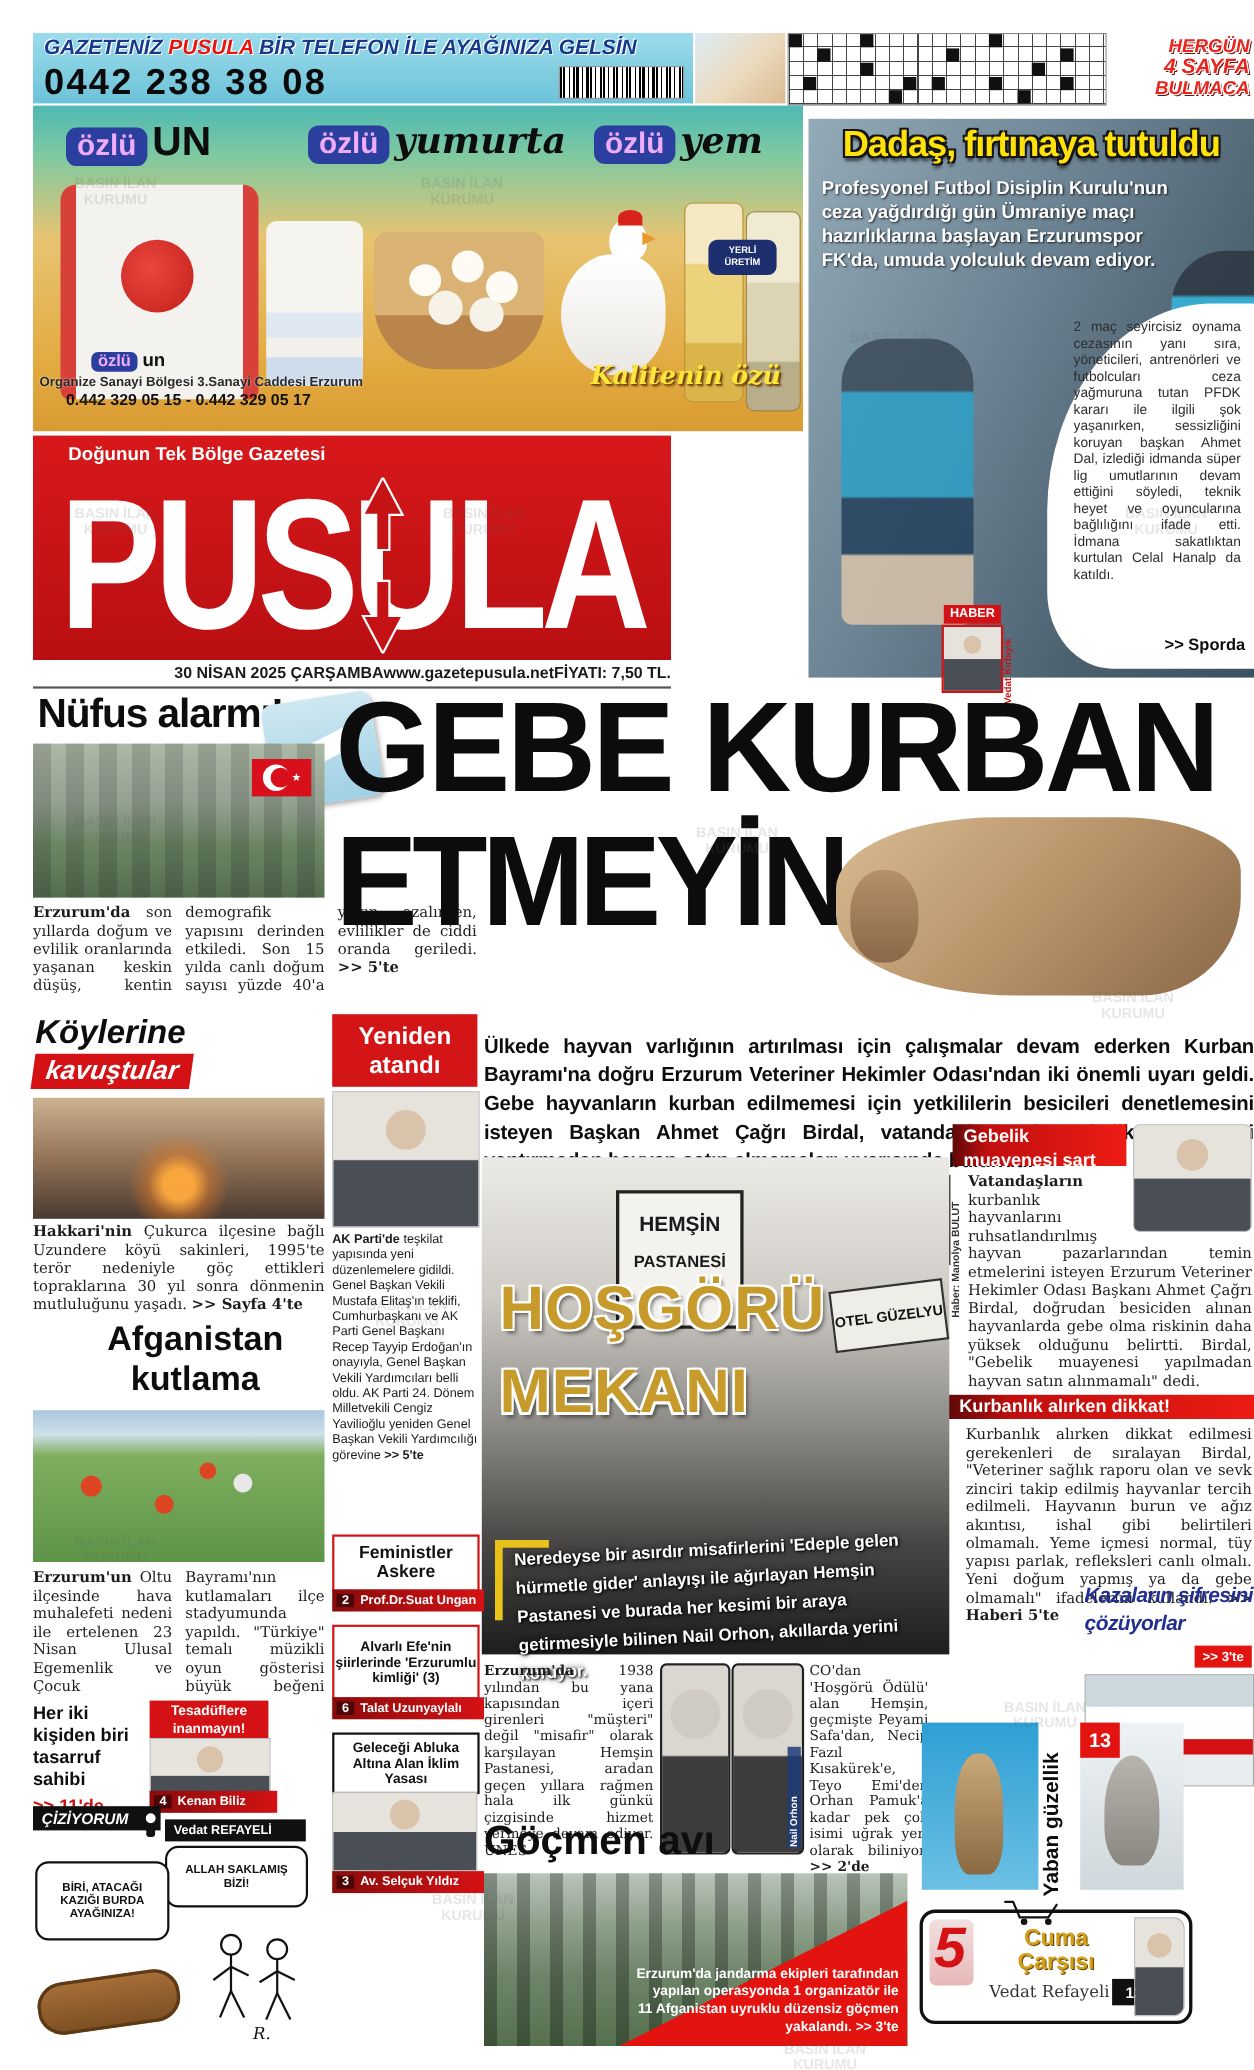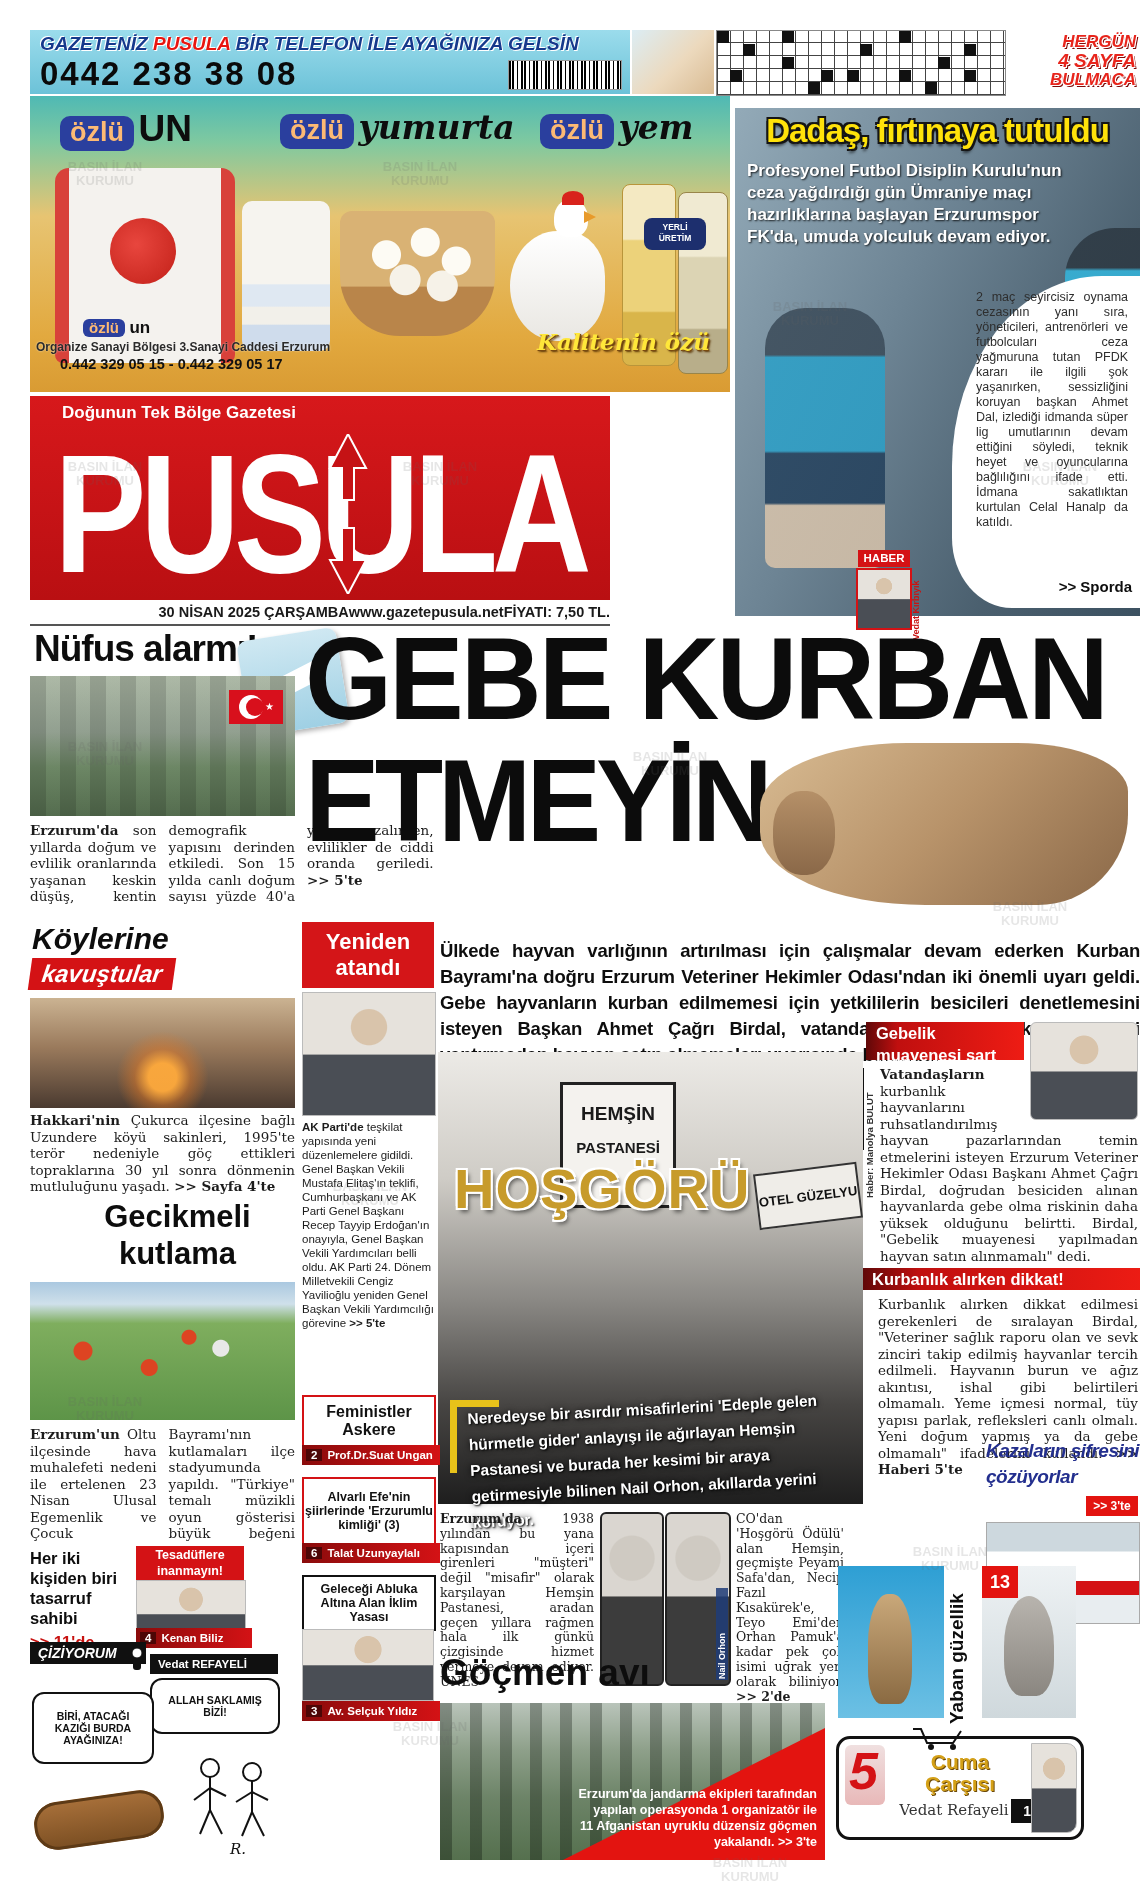--- a/index.html
+++ b/index.html
@@ -22,21 +22,21 @@
     background-image:repeating-linear-gradient(0deg,#444 0 1px,transparent 1px 13px),
                      repeating-linear-gradient(90deg,#444 0 1px,transparent 1px 13px);}
   .xw-cells{width:12px;height:12px;background:#111;
     box-shadow:26px 13px #111,65px 0 #111,65px 26px #111,104px 39px #111,143px 13px #111,
                182px 0 #111,182px 39px #111,221px 26px #111,247px 13px #111,13px 39px #111,
                91px 51px #111,208px 51px #111,247px 39px #111,130px 39px #111;}
   .promo{color:#e8251c;font-weight:900;font-style:italic;text-align:right;line-height:19px;
          text-shadow:-1px -1px 0 #fff,1px -1px 0 #fff,-1px 1px 0 #fff,1px 1px 0 #fff,2px 2px 0 #7d0b08;}
   
   .adblock{background:linear-gradient(180deg,#4fb9b4 0px,#7fc9a0 46px,#e7c472 120px,#e2a93f 240px,#d99b33 100%);}
-  .ozlubox{display:inline-block;background:#2a3f9e;color:#fdba74;font-weight:900;font-size:27px;
+  .ozlubox{display:inline-block;background:#2a3f9e;color:#f0abfc;font-weight:900;font-size:27px;
            padding:1px 10px 3px;border-radius:10px;}
   .adword{font-weight:900;font-size:37px;color:#0d0d0d;}
   .adscript{font-family:"DejaVu Serif",serif;font-style:italic;font-weight:700;font-size:33px;color:#0d0d0d;}
   .badge{background:#1d2f6e;border-radius:8px;color:#fff;font-weight:700;font-size:8.5px;
          text-align:center;line-height:11px;padding-top:4px;}
   .tagline{color:#ffe73a;font-family:"DejaVu Serif",serif;font-style:italic;font-weight:700;font-size:23px;
            text-shadow:1px 1px 0 #7a4a10,2px 2px 2px #5a3608;}
   .addr1{font-weight:700;font-size:12px;color:#2a2a2a;text-shadow:0 0 2px rgba(255,255,255,.7);}
   .addr2{font-weight:900;font-size:14.5px;color:#111;}
   
@@ -253,39 +253,40 @@
     <span class="jump">&gt;&gt; Haberi 5'te</span>
   </div>
 
   <div class="abs" style="left:438px;top:1052px;width:425px;height:452px;background:linear-gradient(180deg,#eceae6 0%,#cfccc6 28%,#8a8884 55%,#474543 78%,#1e1e1e 100%);">
     <div class="abs" style="left:122px;top:30px;width:110px;height:120px;background:#f4f2ee;border:3px solid #222;text-align:center;font-weight:900;color:#1a1a1a;">
       <div style="font-size:19px;margin-top:18px;">HEMŞİN</div>
       <div style="font-size:15px;margin-top:14px;">PASTANESİ</div>
     </div>
     <div class="abs" style="left:318px;top:116px;width:100px;height:52px;background:#efede8;border:2px solid #333;transform:rotate(-7deg);display:flex;align-items:center;justify-content:center;font-weight:900;font-size:13px;text-align:center;">OTEL GÜZELYU</div>
     <div class="abs gold" style="left:16px;top:104px;">HOŞGÖRÜ</div>
+    <div class="abs gold" style="left:16px;top:180px;">MEKANI</div>
     <div class="abs" style="left:12px;top:348px;width:42px;height:66px;border-left:7px solid #e8c21a;border-top:7px solid #e8c21a;"></div>
     <div class="abs capwhite" style="left:32px;top:344px;width:386px;">Neredeyse bir asırdır misafirlerini 'Edeple gelen hürmetle gider' anlayışı ile ağırlayan Hemşin Pastanesi ve burada her kesimi bir araya getirmesiyle bilinen Nail Orhon, akıllarda yerini koruyor.</div>
   </div>
   <div class="abs bodytxt serif" style="left:440px;top:1512px;width:154px;height:145px;font-size:12.5px;line-height:14.8px;">
     <span class="leadin">Erzurum'da </span>
     <span>1938 yılından bu yana kapısından içeri girenleri "müşteri" değil "misafir" olarak karşılayan Hemşin Pastanesi, aradan geçen yıllara rağmen hala ilk günkü çizgisinde hizmet vermeye devam ediyor. UNES-</span>
   </div>
   <div class="abs bwportrait" style="left:600px;top:1512px;width:60px;height:170px;"></div>
   <div class="abs bwportrait" style="left:665px;top:1512px;width:62px;height:170px;">
     <div class="vtext abs" style="right:1px;bottom:4px;height:90px;font-size:9px;color:#fff;background:rgba(30,60,120,.85);padding:1px;">Nail Orhon</div>
   </div>
   <div class="abs bodytxt serif" style="left:736px;top:1512px;width:108px;height:178px;font-size:12.5px;line-height:14.8px;">
     <span>CO'dan 'Hoşgörü Ödülü' alan Hemşin, geçmişte Peyami Safa'dan, Necip Fazıl Kısakürek'e, Teyo Emi'den Orhan Pamuk'a kadar pek çok isimi uğrak yeri olarak biliniyor. </span>
     <span class="jump">&gt;&gt; 2'de</span>
   </div>
   <div class="vtext abs" style="left:848px;top:1512px;height:170px;font-size:9.5px;color:#222;">Haber: Şeyma TAHİR</div>
 
   <div class="abs h-black" style="left:60px;top:1198px;width:235px;font-size:31px;line-height:37px;text-align:center;">
-    <div>Gecikmeli</div>
+    <div>Afganistan</div>
     <div>kutlama</div>
   </div>
   <div class="abs" style="left:30px;top:1282px;width:265px;height:138px;background:radial-gradient(circle at 20% 50%,#d42 0 9px,transparent 10px),radial-gradient(circle at 45% 62%,#d42 0 8px,transparent 9px),radial-gradient(circle at 72% 48%,#e8e8e8 0 8px,transparent 9px),radial-gradient(circle at 60% 40%,#d42 0 7px,transparent 8px),linear-gradient(180deg,#aac8e0 0%,#cfe0ea 16%,#7fae5e 30%,#5d9448 100%);"></div>
   <div class="abs bodytxt serif" style="left:30px;top:1426px;width:265px;height:116px;column-count:2;column-gap:12px;">
     <span class="leadin">Erzurum'un </span>
     <span>Oltu ilçesinde hava muhalefeti nedeni ile ertelenen 23 Nisan Ulusal Egemenlik ve Çocuk Bayramı'nın kutlamaları ilçe stadyumunda yapıldı. "Türkiye" temalı müzikli oyun gösterisi büyük beğeni topladı. </span>
     <span class="jump">&gt;&gt; Sayfa 6'da</span>
   </div>
 
   <div class="abs h-black" style="left:30px;top:1548px;width:100px;font-size:16.5px;line-height:20px;">

